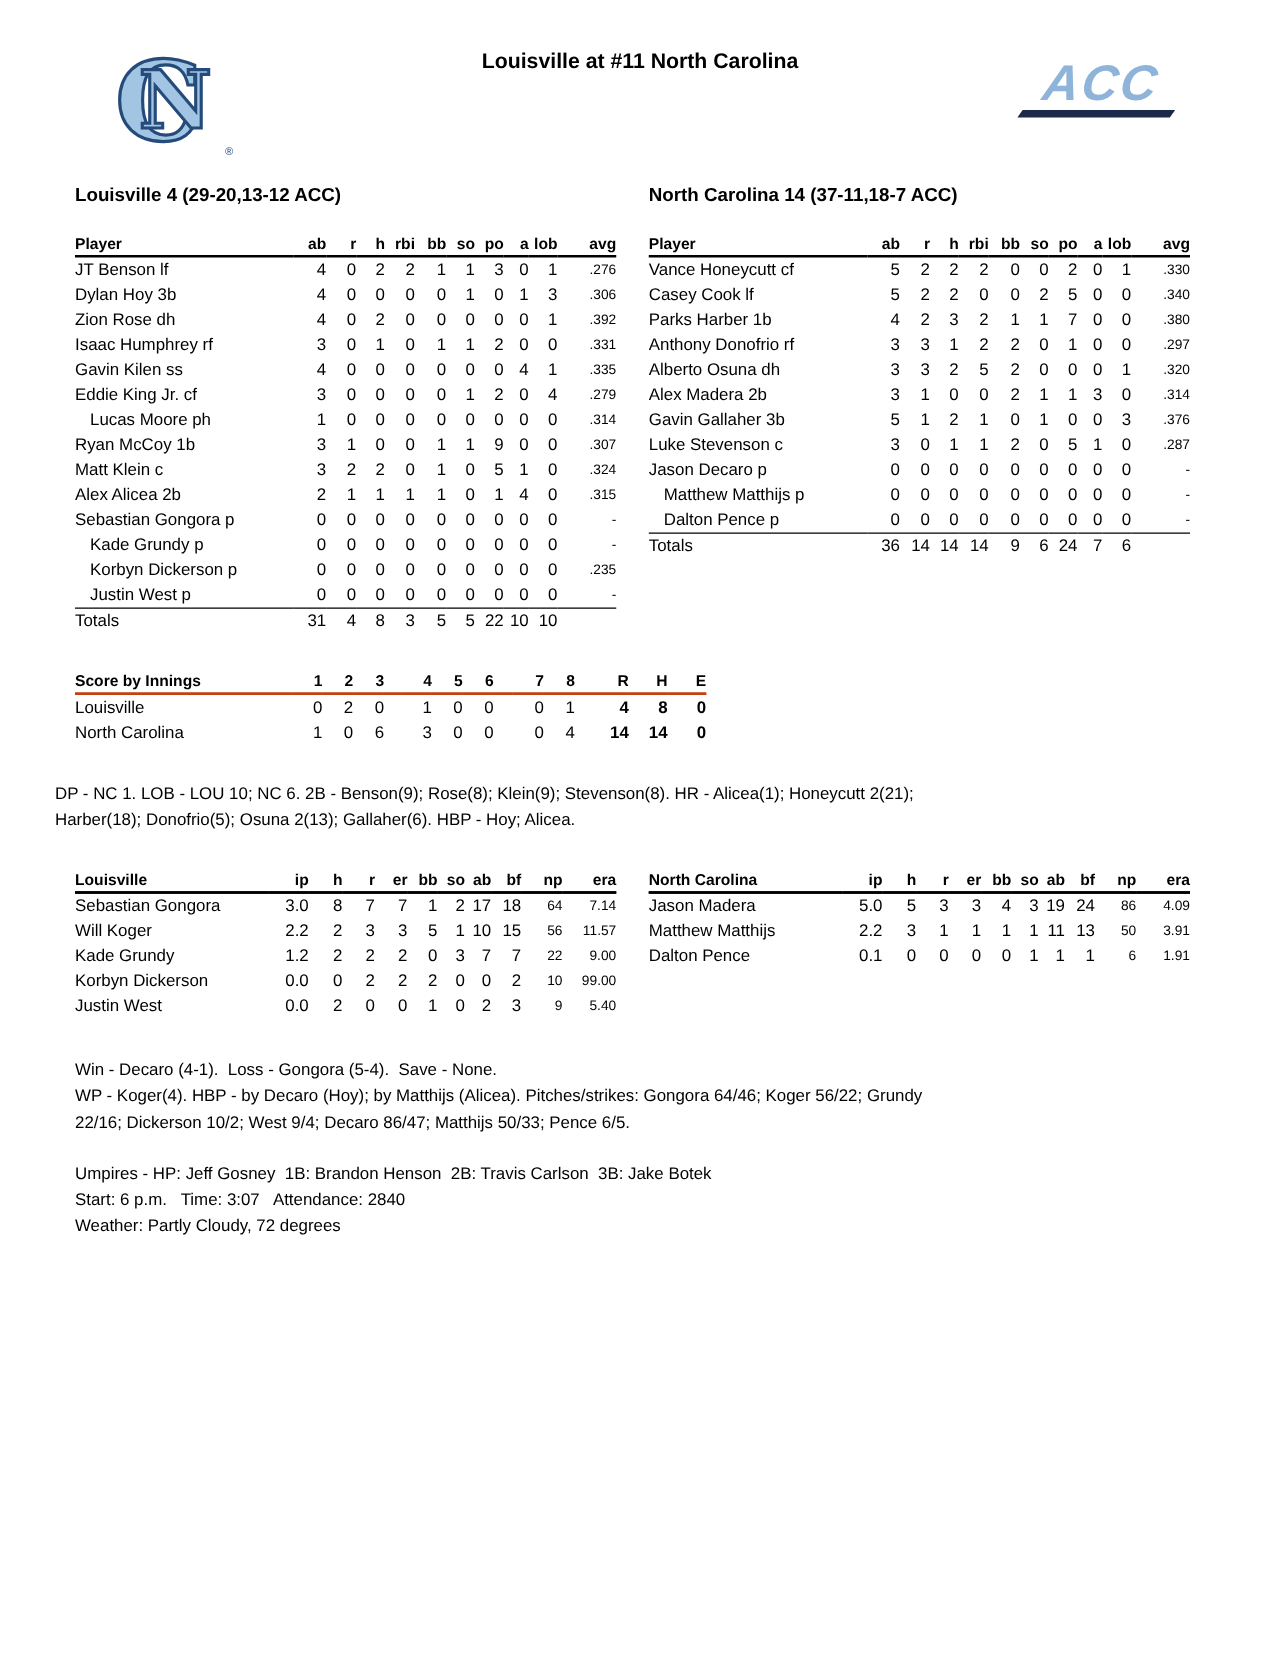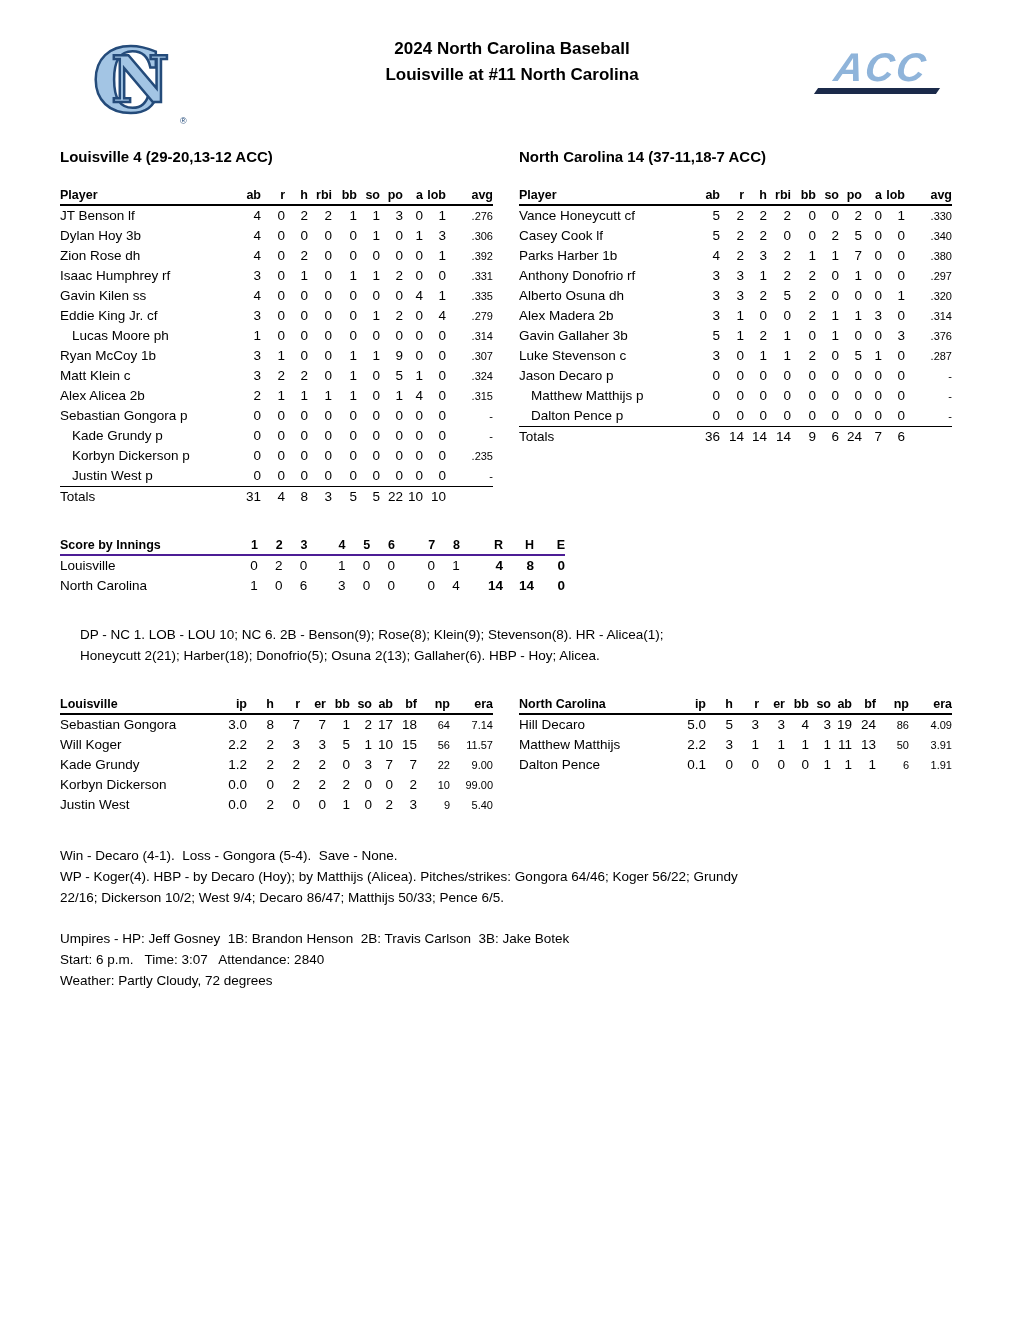--- a/index.html
+++ b/index.html
@@ -32,47 +32,46 @@
   .box-table th.pcol, .box-table td.pcol { text-align:left; overflow:hidden; white-space:nowrap; }
   .box-table td { text-align:right; line-height:20px; white-space:nowrap; }
   .box-table td.avg, .box-table td.np, .box-table td.era { font-size:11px; }
   .box-table tr.indent td.pcol { padding-left:12px; }
   .box-table tfoot td { border-top:1.5px solid #000; }
   
   .score-wrap { padding:0 60px; margin-top:30px; }
   .score-table { width:505px; font-size:13.5px; }
   .score-table th {
     font-size:12.5px; font-weight:bold; text-align:right;
-    border-bottom:2px solid #4c1d95; padding:1px 0 2px 0;
+    border-bottom:2px solid #c2410c; padding:1px 0 2px 0;
   }
   .score-table th.left, .score-table td.left { text-align:left; }
   .score-table td { text-align:right; line-height:20px; }
   .score-table .rhe { font-weight:bold; }
   
-  .notes { padding:0 80px; margin-top:28px; font-size:13.5px; line-height:21px; width:800px; white-space:pre-wrap; }
+  .notes { padding:0 44px; margin-top:28px; font-size:13.5px; line-height:21px; width:800px; white-space:pre-wrap; }
   .pitching-row { margin-top:30px; }
   .footer { padding:0 60px; margin-top:30px; font-size:13.5px; line-height:21px; width:820px; }
   .footer p { white-space:pre-wrap; }
   .footer .gap { height:20px; }
 </style>
 </head>
 <body>
 
 <div class="page">
 
   <div class="header">
     <div class="unc-logo">
       <svg width="100" height="100" viewBox="0 0 100 100">
         <text x="0" y="80" font-family="DejaVu Serif, serif" font-weight="bold" font-size="88" fill="#A3C5E4" stroke="#244B7A" stroke-width="2.5">C</text>
         <text x="19" y="70" font-family="DejaVu Serif, serif" font-weight="bold" font-size="64" fill="#A3C5E4" stroke="#244B7A" stroke-width="2.5">N</text>
         <text x="88" y="92" font-size="9" fill="#244B7A">®</text>
       </svg>
     </div>
     <div class="titles">
-      <div>2024 North Carolina Baseball</div>
       <div>Louisville at #11 North Carolina</div>
     </div>
     <div class="acc-logo">
       <span class="acc-text">ACC</span>
       <div class="acc-bar"></div>
     </div>
   </div>
 
   <div class="cols">
 
@@ -714,21 +713,21 @@
             <th>so</th>
             <th>ab</th>
             <th>bf</th>
             <th>np</th>
             <th>era</th>
           </tr>
         </thead>
         <tbody>
 
         <tr>
-            <td class="pcol">Hill Decaro</td>
+            <td class="pcol">Jason Madera</td>
             <td>5.0</td>
             <td>5</td>
             <td>3</td>
             <td>3</td>
             <td>4</td>
             <td>3</td>
             <td>19</td>
             <td>24</td>
             <td class="np">86</td>
             <td class="era">4.09</td>

